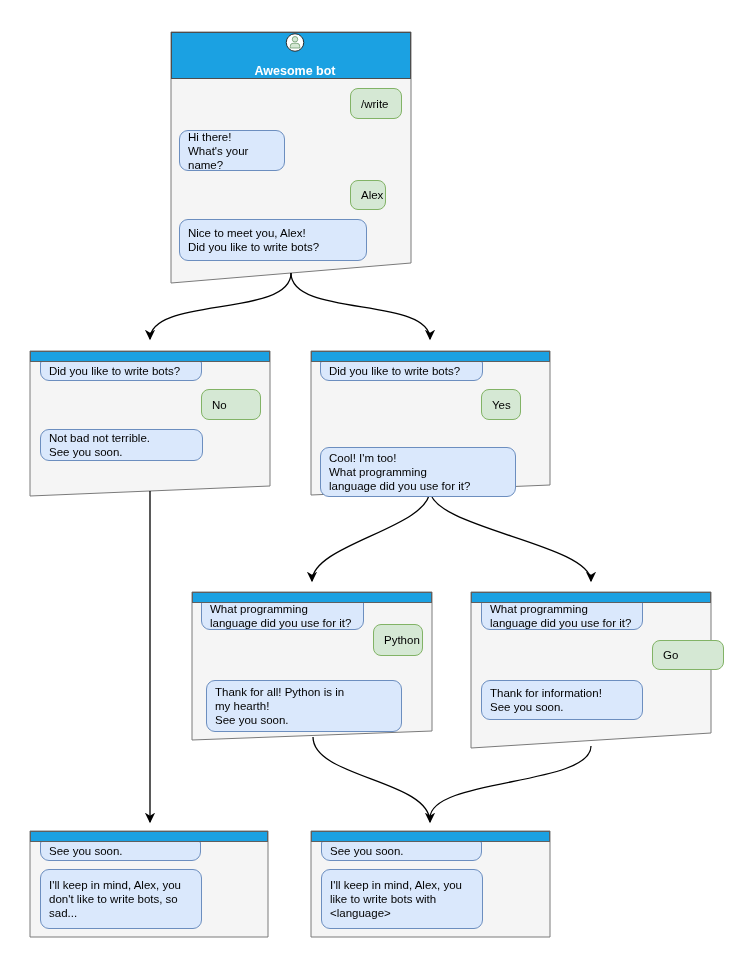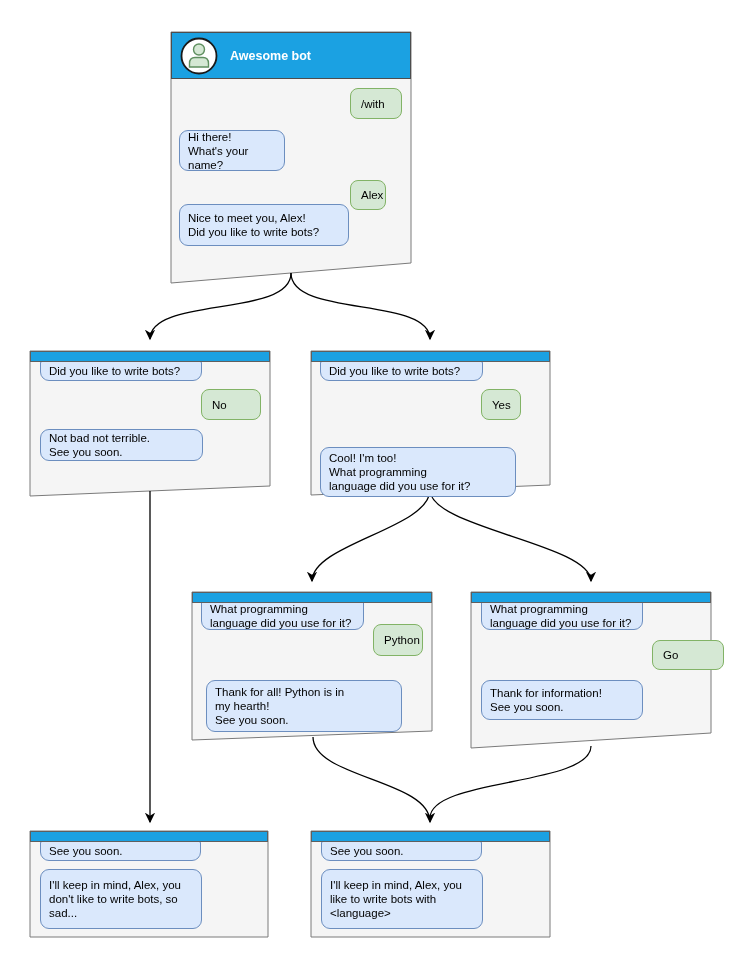--- a/index.html
+++ b/index.html
@@ -20,21 +20,21 @@
   .user { background:#d5e8d4; border:1px solid #82b366; border-radius:8px; padding:2px 10px; }
   .cont { border-radius:2px 2px 9px 9px; }
 
   .subheader {
     position:absolute; box-sizing:border-box; z-index:2;
     background:#1ba1e2; border:1px solid #5f5f5f; height:11px;
   }
   .mainheader {
     position:absolute; box-sizing:border-box; z-index:2;
     background:#1ba1e2; border:1px solid #4d4d4d;
-    display:flex; align-items:center; gap:12px; padding-left:8px;
+    display:flex; align-items:center; gap:12px; padding-left:8px;flex-direction:column;
   }
   .title { color:#ffffff; font-weight:bold; font-size:12.5px; }
 </style>
 </head>
 <body>
 
 <div class="canvas">
 
   <svg class="layer" width="743" height="971" viewBox="0 0 743 971">
     <defs>
@@ -69,25 +69,25 @@
     <span class="title">Awesome bot</span>
   </div>
 
   <div class="subheader" style="left:30px;top:351px;width:240px"></div>
   <div class="subheader" style="left:311px;top:351px;width:239px"></div>
   <div class="subheader" style="left:192px;top:592px;width:240px"></div>
   <div class="subheader" style="left:471px;top:592px;width:240px"></div>
   <div class="subheader" style="left:30px;top:831px;width:238px"></div>
   <div class="subheader" style="left:311px;top:831px;width:239px"></div>
 
-  <div class="bubble user" style="left:350px;top:88px;width:52px;height:31px">/with</div>
+  <div class="bubble user" style="left:350px;top:88px;width:52px;height:31px">/write</div>
   <div class="bubble bot" style="left:179px;top:130px;width:106px;height:41px">Hi there!
 What's your name?</div>
   <div class="bubble user" style="left:350px;top:180px;width:36px;height:30px">Alex</div>
-  <div class="bubble bot" style="left:179px;top:204px;width:170px;height:42px">Nice to meet you, Alex!
+  <div class="bubble bot" style="left:179px;top:219px;width:188px;height:42px">Nice to meet you, Alex!
 Did you like to write bots?</div>
 
   <div class="bubble bot cont" style="left:40px;top:361px;width:162px;height:20px">Did you like to write bots?</div>
   <div class="bubble user" style="left:201px;top:389px;width:60px;height:31px">No</div>
   <div class="bubble bot" style="left:40px;top:429px;width:163px;height:32px">Not bad not terrible.
 See you soon.</div>
 
   <div class="bubble bot cont" style="left:320px;top:361px;width:163px;height:20px">Did you like to write bots?</div>
   <div class="bubble user" style="left:481px;top:389px;width:40px;height:31px">Yes</div>
   <div class="bubble bot" style="left:320px;top:447px;width:196px;height:50px">Cool! I'm too!

